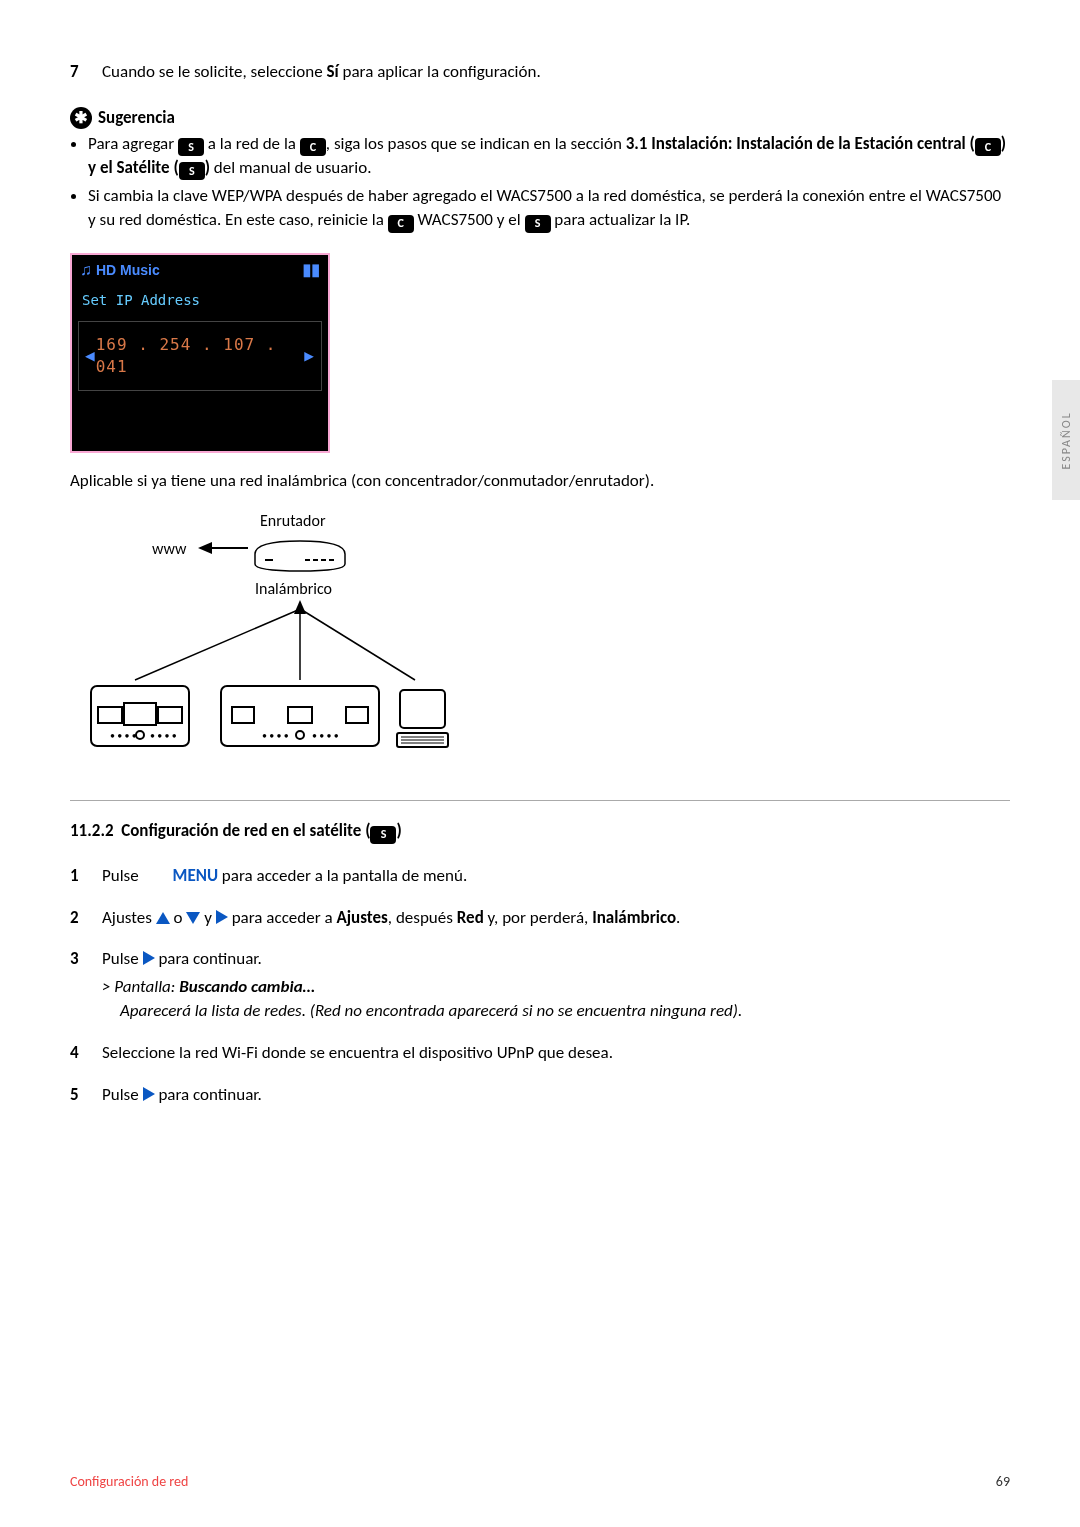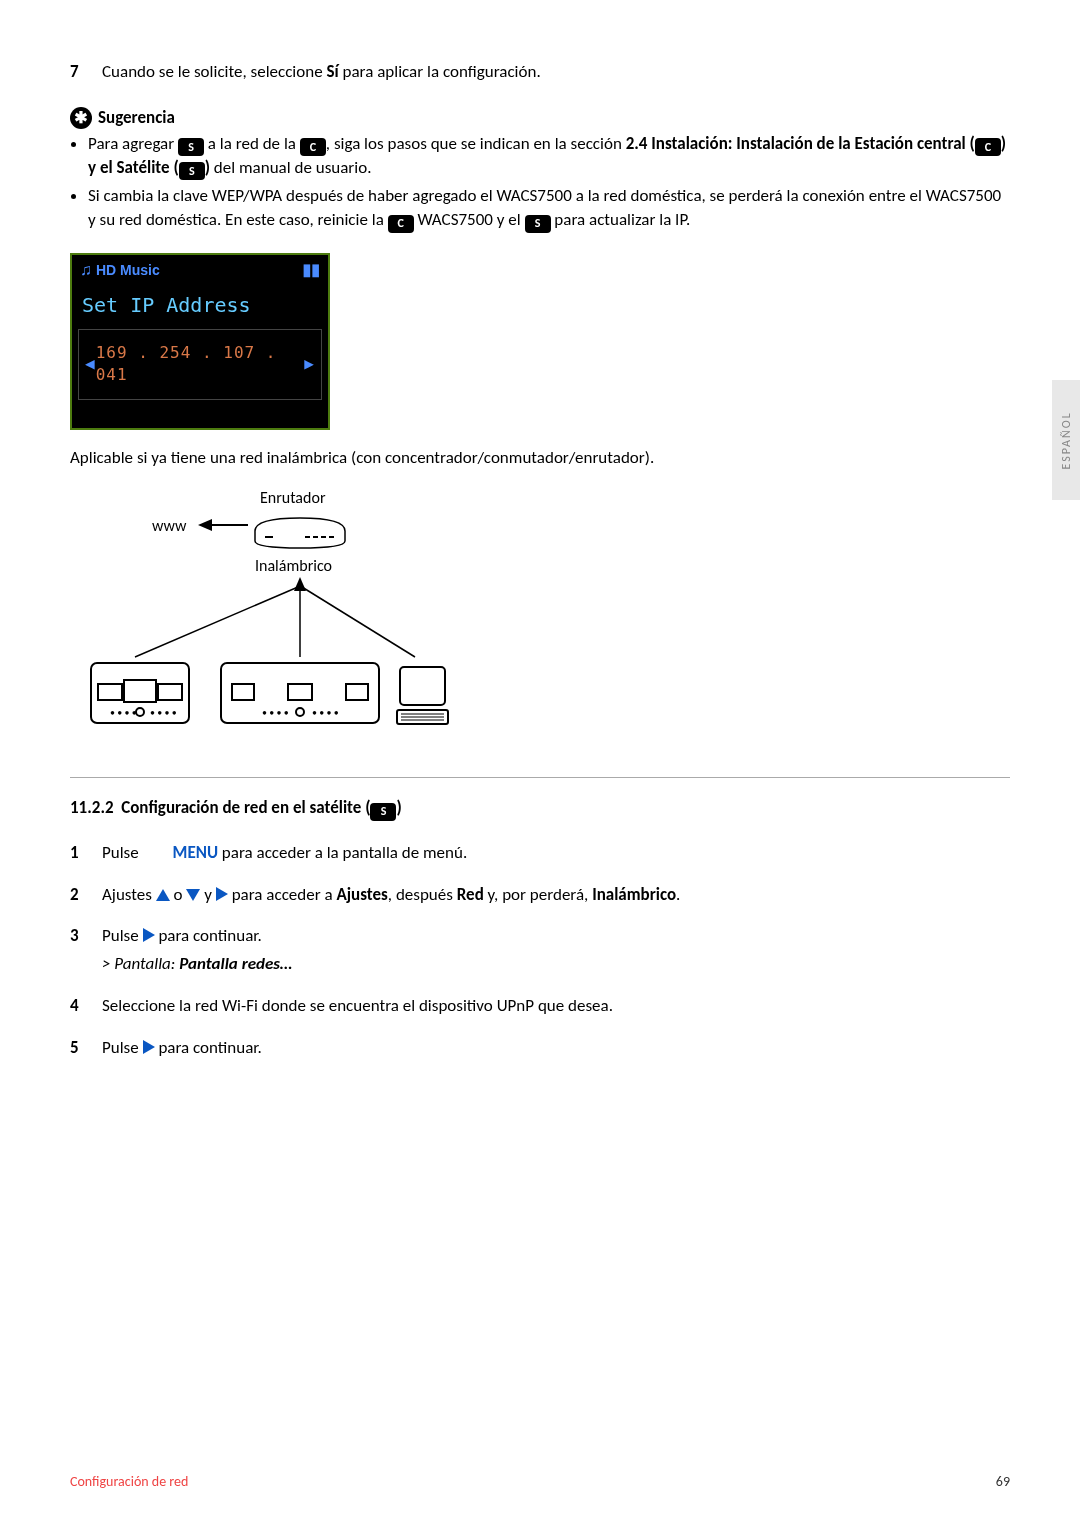--- a/index.html
+++ b/index.html
@@ -88,41 +88,41 @@
   }
   .bullet-list {
     margin: 2px 0 0 0;
     padding-left: 18px;
   }
   .bullet-list li {
     margin-bottom: 4px;
   }
   .device-screen {
     width: 260px;
-    height: 177px;
+    height: 200px;
     background: #000;
     color: #fff;
-    border: 2px solid #4d7c0f;
+    border: 2px solid #f9a8d4;
     margin-top: 20px;
     margin-bottom: 16px;
     font-family: Arial, sans-serif;
     box-sizing: border-box;
   }
   .ds-header {
     display: flex;
     justify-content: space-between;
     align-items: center;
     padding: 4px 8px;
     font-size: 14px;
     font-weight: bold;
     color: #4a8bff;
   }
   .ds-title {
     color: #6cf;
-    font-size: 20px;
+    font-size: 14px;
     padding: 6px 10px;
     font-family: monospace;
   }
   .ds-ip-row {
     display: flex;
     align-items: center;
     justify-content: space-between;
     padding: 12px 6px;
     margin: 4px 6px;
     border: 1px solid #444;
@@ -208,21 +208,21 @@
     </div>
   </div>
 
 
   <div class="tip-heading">
     <span class="tip-icon">✱</span>
     <span class="tip-title">Sugerencia</span>
   </div>
   <ul class="bullet-list">
     <li>
-      <span>Para agregar </span><span class="icon-box">S</span><span> a la red de la </span><span class="icon-box">C</span><span>, siga los pasos que se indican en la sección </span><b>2.4 Instalación: Instalación de la Estación central (</b><span class="icon-box">C</span><b>) y el Satélite (</b><span class="icon-box">S</span><b>)</b><span> del manual de usuario.</span>
+      <span>Para agregar </span><span class="icon-box">S</span><span> a la red de la </span><span class="icon-box">C</span><span>, siga los pasos que se indican en la sección </span><b>3.1 Instalación: Instalación de la Estación central (</b><span class="icon-box">C</span><b>) y el Satélite (</b><span class="icon-box">S</span><b>)</b><span> del manual de usuario.</span>
     </li>
     <li>
       <span>Si cambia la clave WEP/WPA después de haber agregado el WACS7500 a la red doméstica, se perderá la conexión entre el WACS7500 y su red doméstica. En este caso, reinicie la </span><span class="icon-box">C</span><span> WACS7500 y el </span><span class="icon-box">S</span><span> para actualizar la IP.</span>
     </li>
   </ul>
 
   <div class="device-screen">
     <div class="ds-header">
       <span><span class="ds-note-icon">♫</span> <span>HD Music</span></span>
       <span class="ds-note-icon">▮▮</span>
@@ -319,21 +319,22 @@
       </div>
     </div>
 
     <div class="step-block" style="margin-bottom:4px;">
       <div class="step-num">3</div>
       <div class="step-body">
         <span>Pulse </span><span class="tri tri-right"></span><span> para continuar.</span>
       </div>
     </div>
     <div class="indent-result italic">
-      <div><span>&gt; </span><span>Pantalla: </span><b>Pantalla redes…</b></div>
+      <div><span>&gt; </span><span>Pantalla: </span><b>Buscando cambia…</b></div>
+      <div style="margin-left:18px;">Aparecerá la lista de redes. (Red no encontrada aparecerá si no se encuentra ninguna red).</div>
     </div>
 
     <div class="step-block" style="margin-top:18px;">
       <div class="step-num">4</div>
       <div class="step-body">Seleccione la red Wi-Fi donde se encuentra el dispositivo UPnP que desea.</div>
     </div>
 
     <div class="step-block">
       <div class="step-num">5</div>
       <div class="step-body">

